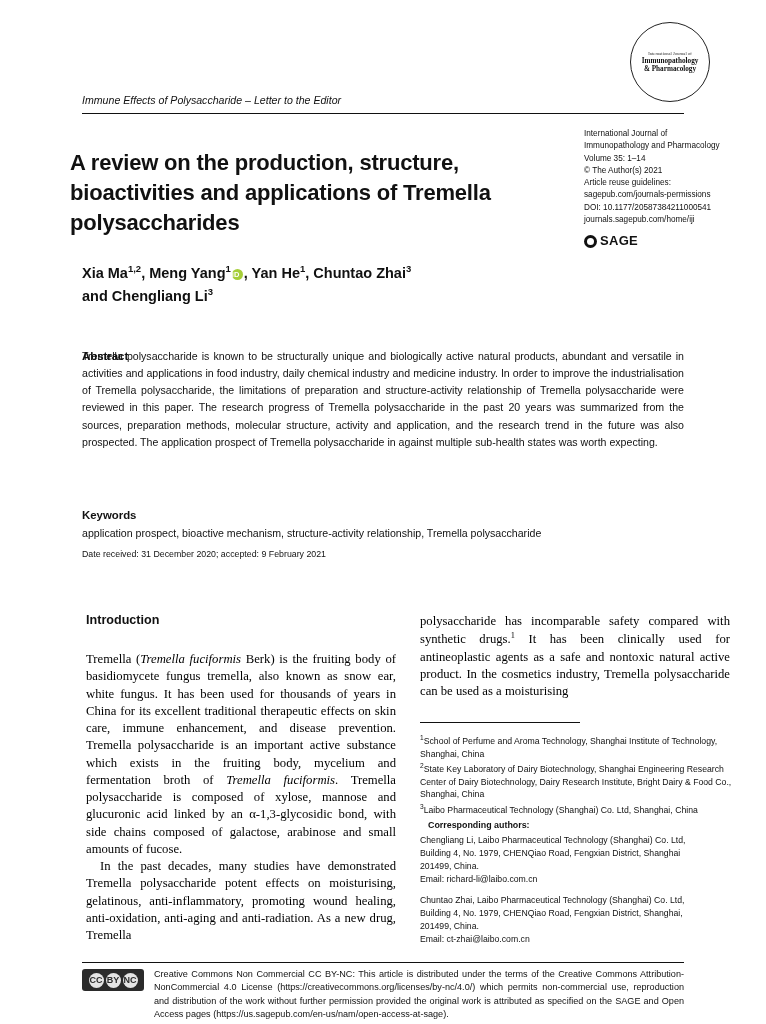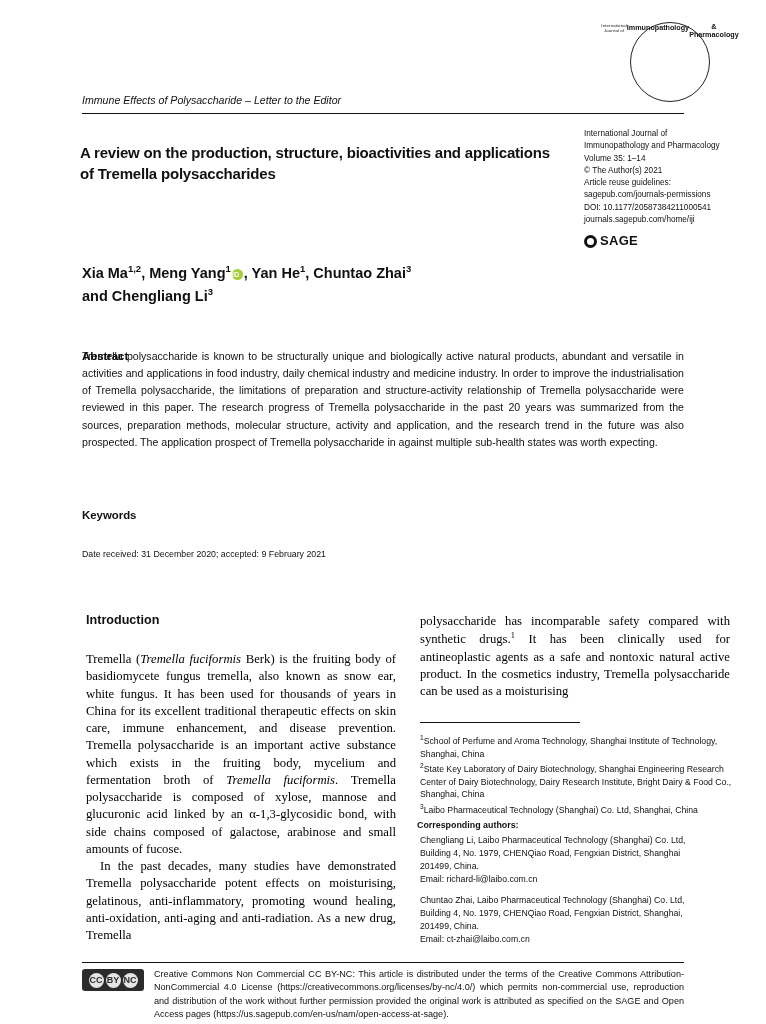--- a/index.html
+++ b/index.html
@@ -25,24 +25,24 @@
   
   .journal-stamp {
     position: absolute;
     right: 56px;
     top: 22px;
     width: 78px;
     height: 78px;
     border: 1px solid #222;
     border-radius: 50%;
     display: flex;
-    flex-direction: row;
+    flex-direction: column;
     justify-content: center;
     text-align: center;
-    font-family: Liberation Sans, sans-serif;
+    font-family: Liberation Serif, serif;
     line-height: 1.15;
   }
   .journal-stamp .l1 { font-size: 4.4px; letter-spacing: .1px; color:#222; }
   .journal-stamp .l2 { font-size: 7.2px; font-weight: 700; color:#111; margin-top:1px;}
   .journal-stamp .l3 { font-size: 7.2px; font-weight: 700; color:#111; }
 
   
   .running-head {
     position: absolute;
     left: 82px;
@@ -57,26 +57,26 @@
     left: 82px;
     top: 113px;
     width: 602px;
     height: 1px;
     background: #111;
   }
 
   
   .title {
     position: absolute;
-    left: 80px;
+    left: 70px;
     top: 133px;
     width: 480px;
     font-family: "Liberation Sans", sans-serif;
     font-weight: bold;
-    font-size: 15px;
+    font-size: 22px;
     line-height: 1.38;
     color: #111;
     letter-spacing: -0.2px;
   }
 
   
   .masthead {
     position: absolute;
     left: 584px;
     top: 128px;
@@ -229,21 +229,21 @@
     width: 312px;
     font-family: "Liberation Sans", sans-serif;
     font-size: 8.7px;
     line-height: 1.45;
     color: #111;
   }
   .affil p { margin: 0 0 1px 0; }
   .affil sup { font-size: 6.6px; }
   .corr-head {
     position: absolute;
-    left: 417px;
+    left: 428px;
     top: 820px;
     font-family: "Liberation Sans", sans-serif;
     font-weight: bold;
     font-size: 8.9px;
     color: #111;
   }
   .corr-block {
     position: absolute;
     left: 420px;
     width: 312px;
@@ -337,20 +337,21 @@
 
   <div class="authors">
     <span>Xia Ma</span><sup>1,2</sup><span>, Meng Yang</span><sup>1</sup><span class="orcid">iD</span><span>, Yan He</span><sup>1</sup><span>, Chuntao Zhai</span><sup>3</sup><br>
     <span>and Chengliang Li</span><sup>3</sup>
   </div>
 
   <div class="sec-head abstract-head">Abstract</div>
   <div class="abstract-body">Tremella polysaccharide is known to be structurally unique and biologically active natural products, abundant and versatile in activities and applications in food industry, daily chemical industry and medicine industry. In order to improve the industrialisation of Tremella polysaccharide, the limitations of preparation and structure-activity relationship of Tremella polysaccharide were reviewed in this paper. The research progress of Tremella polysaccharide in the past 20 years was summarized from the sources, preparation methods, molecular structure, activity and application, and the research trend in the future was also prospected. The application prospect of Tremella polysaccharide in against multiple sub-health states was worth expecting.</div>
 
   <div class="sec-head keywords-head">Keywords</div>
+  <div class="keywords-body">application prospect, bioactive mechanism, structure-activity relationship, Tremella polysaccharide</div>
 
   <div class="date-line">Date received: 31 December 2020; accepted: 9 February 2021</div>
 
   <div class="col-left">
     <div class="body-head">Introduction</div>
     <div class="body-text">
       <p><span>Tremella (</span><i>Tremella fuciformis</i><span> Berk) is the fruiting body of basidiomycete fungus tremella, also known as snow ear, white fungus. It has been used for thousands of years in China for its excellent traditional therapeutic effects on skin care, immune enhancement, and disease prevention. Tremella polysaccharide is an important active substance which exists in the fruiting body, mycelium and fermentation broth of </span><i>Tremella fuciformis</i><span>. Tremella polysaccharide is composed of xylose, mannose and glucuronic acid linked by an α-1,3-glycosidic bond, with side chains composed of galactose, arabinose and small amounts of fucose.</span></p>
       <p>In the past decades, many studies have demonstrated Tremella polysaccharide potent effects on moisturising, gelatinous, anti-inflammatory, promoting wound healing, anti-oxidation, anti-aging and anti-radiation. As a new drug, Tremella</p>
     </div>
   </div>

